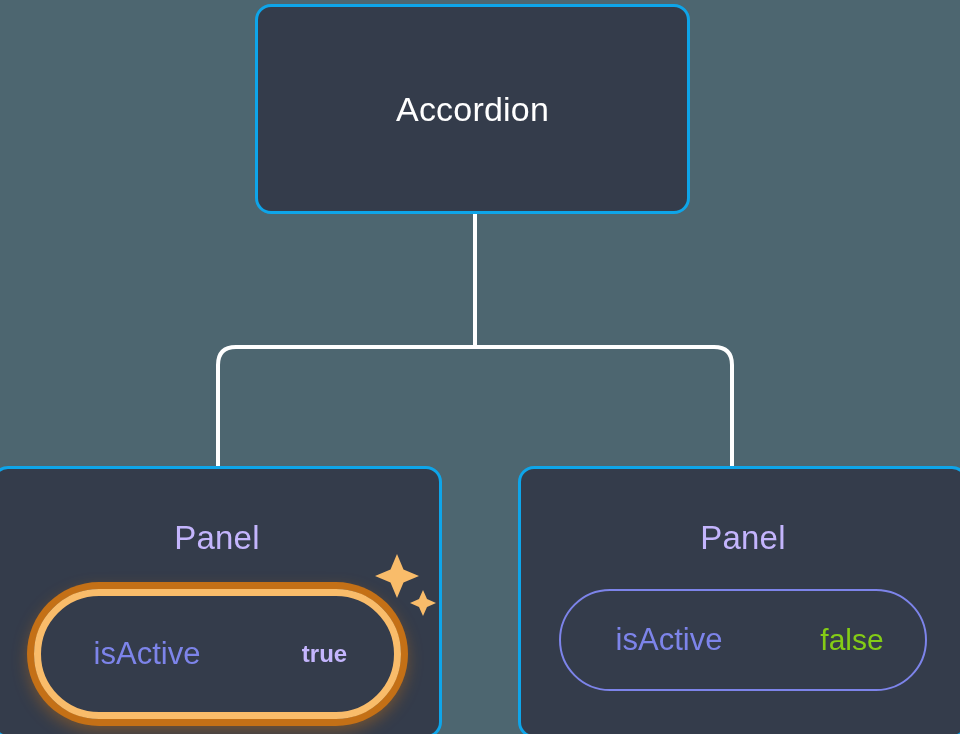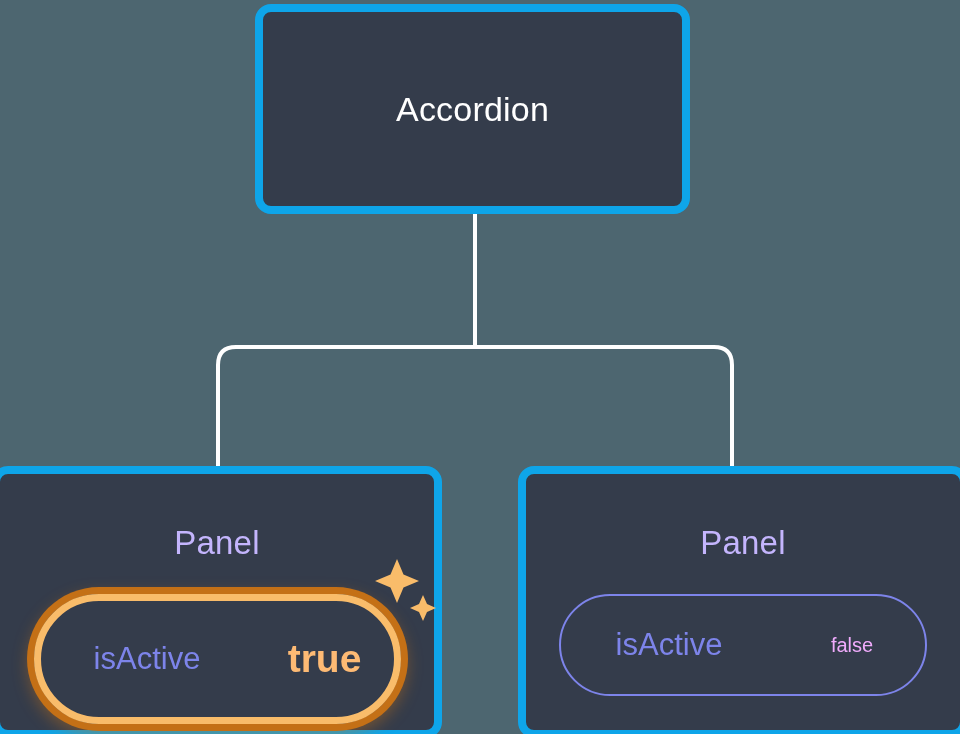--- a/index.html
+++ b/index.html
@@ -26,21 +26,21 @@
     top: 0;
     width: 960px;
     height: 734px;
     pointer-events: none;
   }
 
   
   .node {
     position: absolute;
     background: #343c4b;
-    border: 8px solid #0ea5e9;
+    border: 3px solid #0ea5e9;
     border-radius: 16px;
     box-sizing: border-box;
   }
   .node-root {
     left: 255px;
     top: 4px;
     width: 435px;
     height: 210px;
     display: flex;
     align-items: center;
@@ -113,22 +113,22 @@
     font-weight: 400;
   }
   .pill-active .pill-sep {
     width: 2px;
     background: #f9bc6a;
     margin: 5px 0;
     flex: 0 0 auto;
   }
   .pill-active .pill-val {
     flex: 1;
-    color: #fdba74;
-    font-size: 39px;
+    color: #c4b5fd;
+    font-size: 24px;
     font-weight: 700;
   }
 
   
   .pill-plain {
     width: 368px;
     height: 102px;
     border: 2px solid #7d84ea;
   }
   .pill-plain .pill-cell {
@@ -140,22 +140,22 @@
     font-size: 31px;
     font-weight: 400;
   }
   .pill-plain .pill-sep {
     width: 2px;
     background: #7d84ea;
     flex: 0 0 auto;
   }
   .pill-plain .pill-val {
     flex: 1;
-    color: #f0abfc;
-    font-size: 20px;
+    color: #84cc16;
+    font-size: 30px;
     font-weight: 400;
   }
 
   
   .sparkles {
     position: absolute;
     right: -42px;
     top: -43px;
     width: 70px;
     height: 80px;

